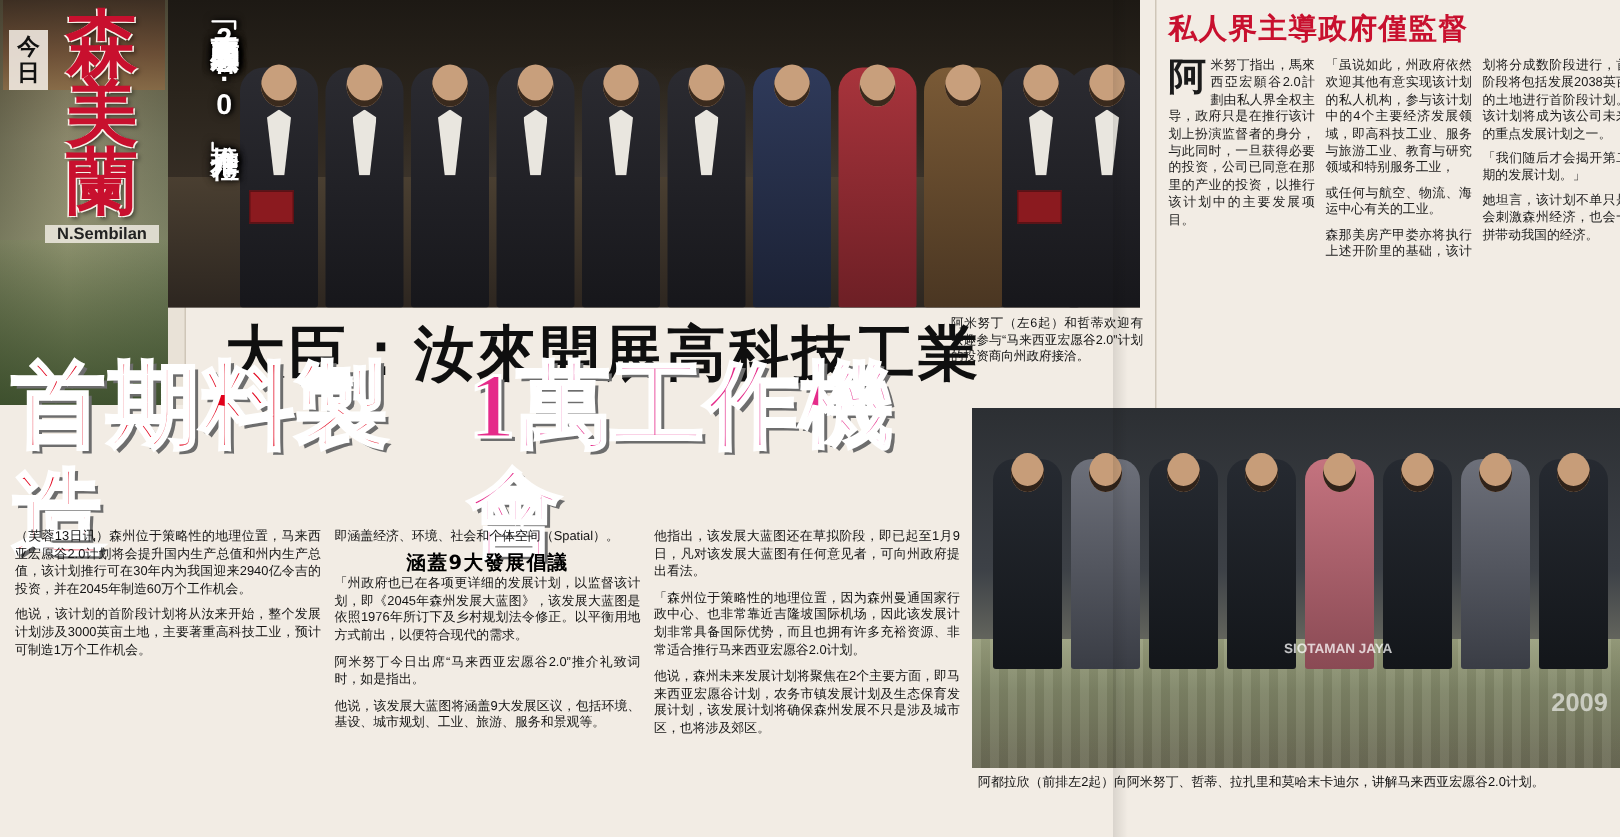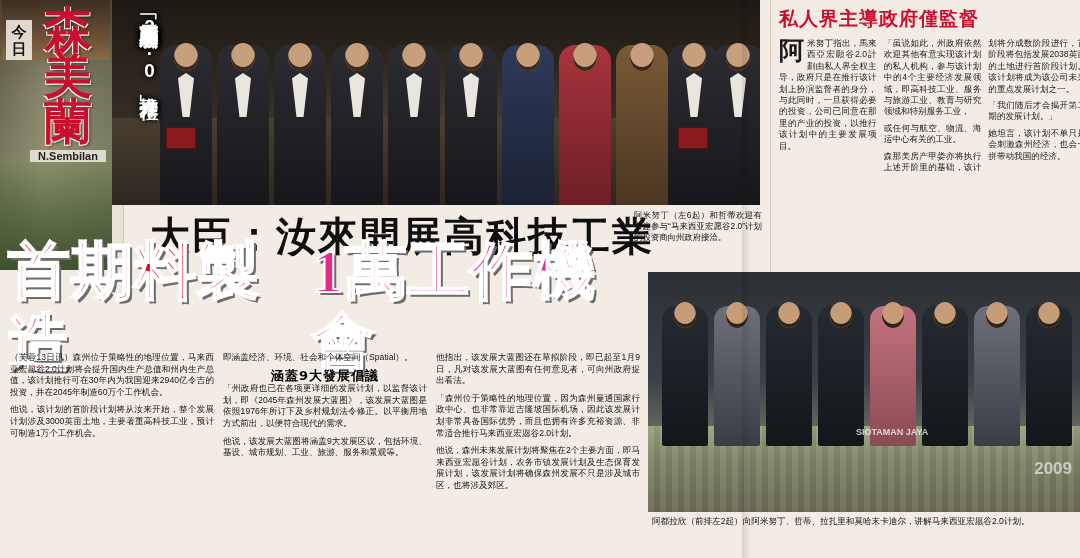--- a/index.html
+++ b/index.html
@@ -438,20 +438,21 @@
 
   <div class="body-cols">
     <div class="bcol">
       <p>（芙蓉13日讯）森州位于策略性的地理位置，马来西亚宏愿谷2.0计划将会提升国内生产总值和州内生产总值，该计划推行可在30年内为我国迎来2940亿令吉的投资，并在2045年制造60万个工作机会。</p>
       <p>他说，该计划的首阶段计划将从汝来开始，整个发展计划涉及3000英亩土地，主要著重高科技工业，预计可制造1万个工作机会。</p>
     </div>
     <div class="bcol">
       <p>即涵盖经济、环境、社会和个体空间（Spatial）。</p>
       <div class="sub-head">涵蓋9大發展倡議</div>
       <p>「州政府也已在各项更详细的发展计划，以监督该计划，即《2045年森州发展大蓝图》，该发展大蓝图是依照1976年所订下及乡村规划法令修正。以平衡用地方式前出，以便符合现代的需求。</p>
+      <p>阿米努丁今日出席“马来西亚宏愿谷2.0”推介礼致词时，如是指出。</p>
       <p>他说，该发展大蓝图将涵盖9大发展区议，包括环境、基设、城市规划、工业、旅游、服务和景观等。</p>
     </div>
     <div class="bcol">
       <p>他指出，该发展大蓝图还在草拟阶段，即已起至1月9日，凡对该发展大蓝图有任何意见者，可向州政府提出看法。</p>
       <p>「森州位于策略性的地理位置，因为森州曼通国家行政中心、也非常靠近吉隆坡国际机场，因此该发展计划非常具备国际优势，而且也拥有许多充裕资源、非常适合推行马来西亚宏愿谷2.0计划。</p>
       <p>他说，森州未来发展计划将聚焦在2个主要方面，即马来西亚宏愿谷计划，农务市镇发展计划及生态保育发展计划，该发展计划将确保森州发展不只是涉及城市区，也将涉及郊区。</p>
     </div>
   </div>
 
   <div class="fold"></div>

